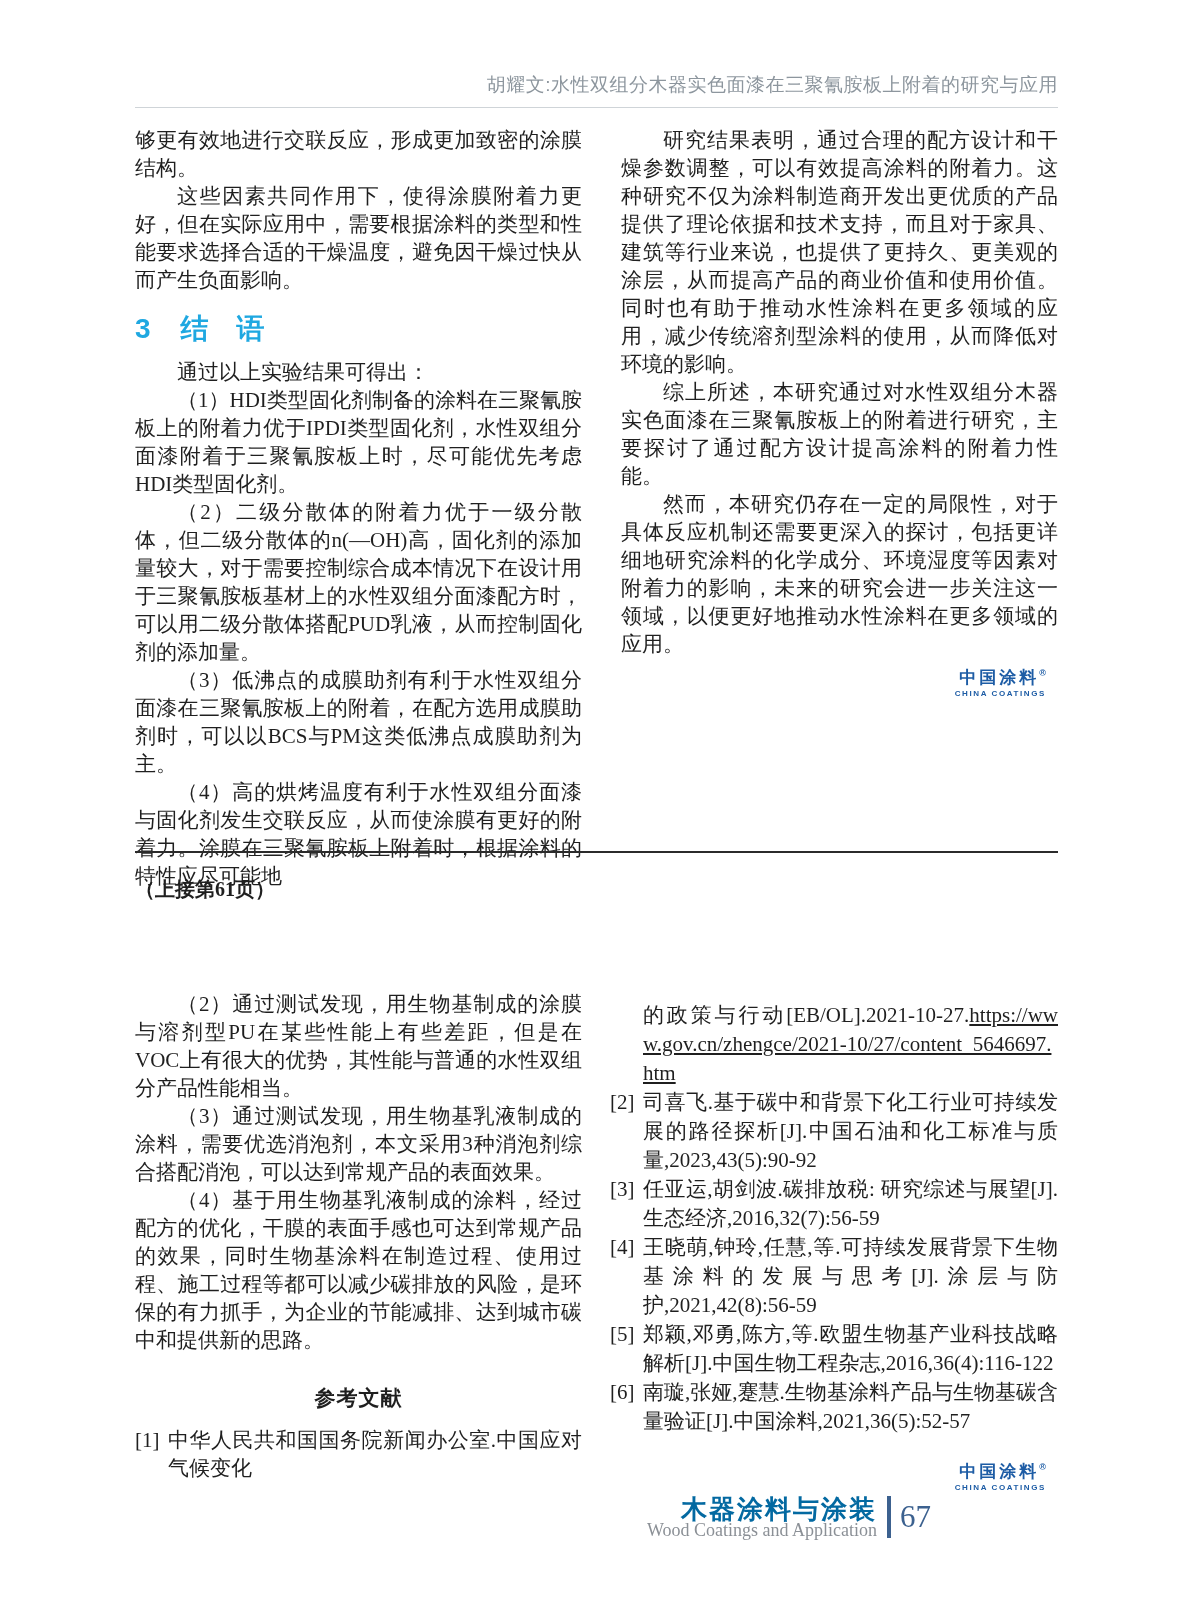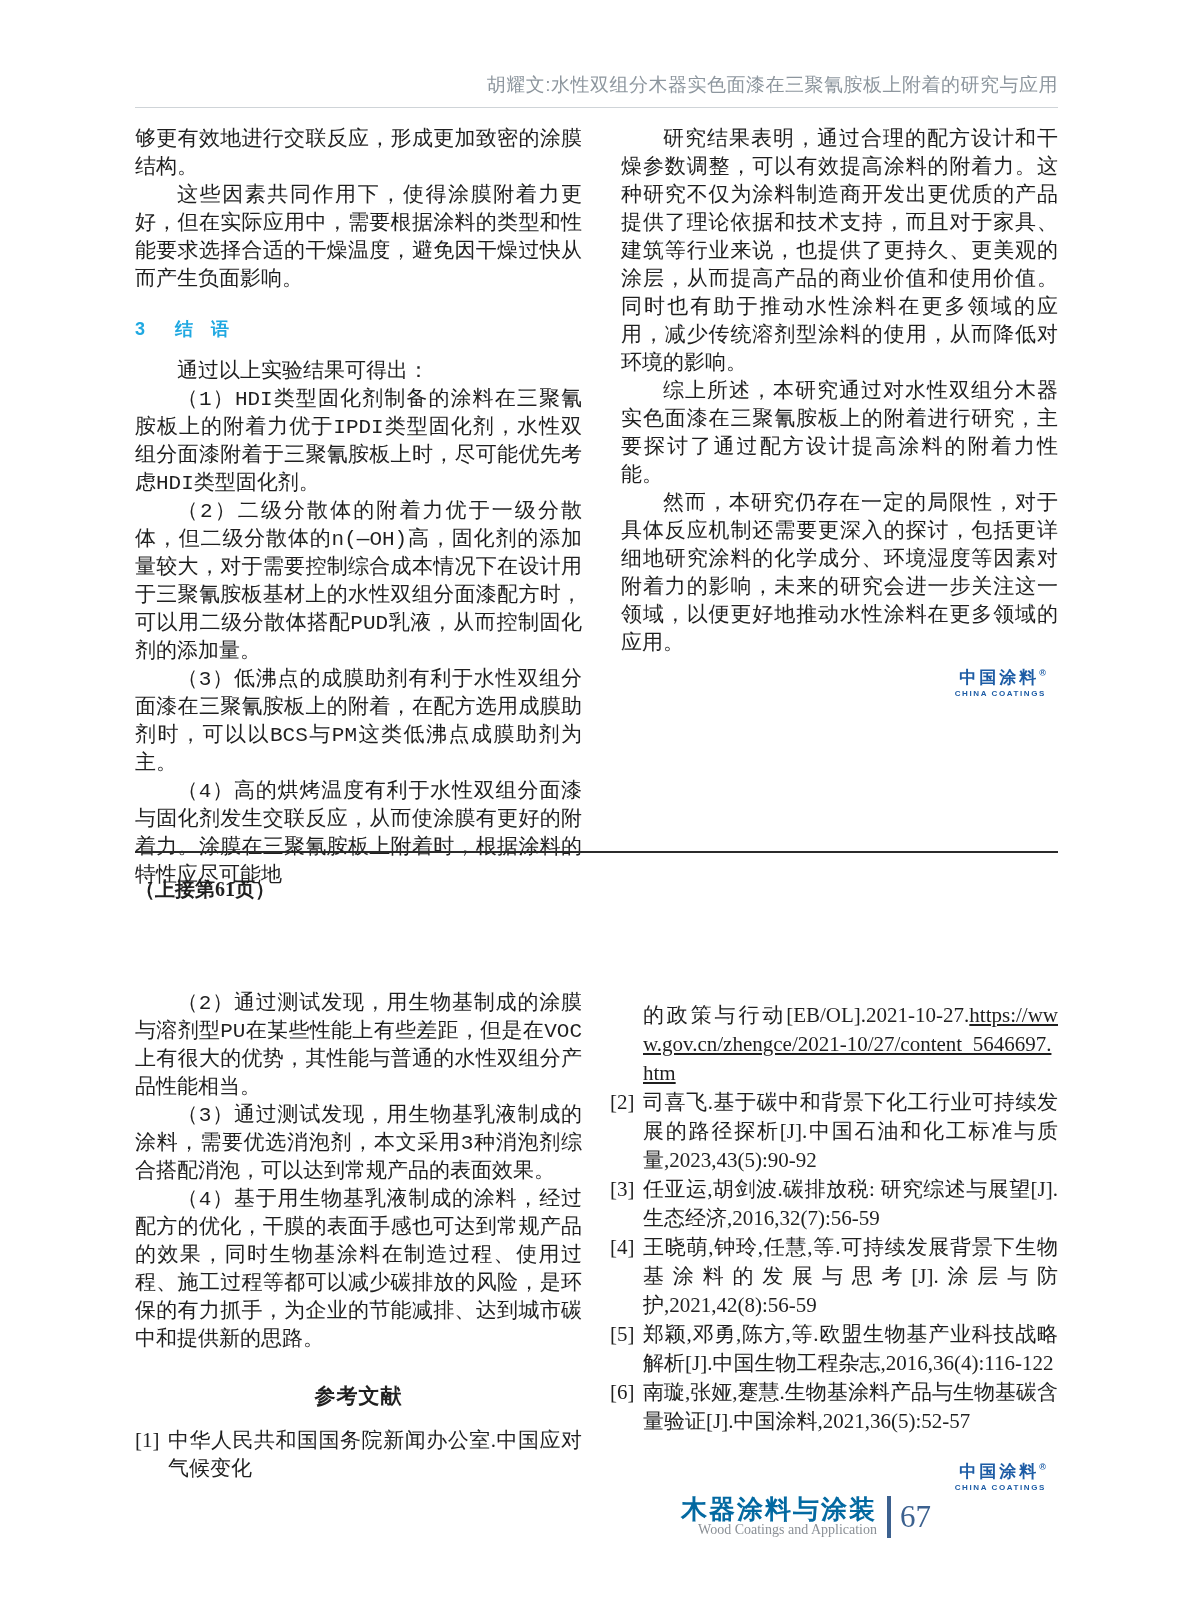--- a/index.html
+++ b/index.html
@@ -12,33 +12,33 @@
   .running-head {
     position:absolute; left:135px; top:72px; width:923px;
     text-align:right; font-size:19px; color:#8d969e;
     font-family:"Liberation Sans","DejaVu Sans",sans-serif;
     letter-spacing:0.5px; padding-bottom:9px;
     border-bottom:1px solid #cfd4d8;
   }
 
   
   .col { position:absolute; font-size:21px; line-height:28px; text-align:justify; }
-  .col p { margin:0; text-indent:2em;font-family:Liberation Mono, monospace; }
+  .col p { margin:0; text-indent:2em; }
   .col p.cont { text-indent:0; }
 
   .col-ul { left:135px; top:126px; width:447px; }
   .col-ur { left:621px; top:126px; width:437px; }
   .col-ll { left:135px; top:990px;  width:447px; }
   .col-lr { left:610px; top:1001px; width:448px; line-height:29px; }
 
   
   .section-heading {
     margin:18px 0 12px 0; text-indent:0; color:#1fa8e1;
     font-family:"Liberation Sans","DejaVu Sans",sans-serif;
-    font-weight:bold; font-size:18px; line-height:34px; text-align:left;
+    font-weight:bold; font-size:28px; line-height:34px; text-align:left;
   }
   .section-heading .num { margin-right:30px; }
 
   
   .logo-wrap { text-align:right; padding-right:12px; text-indent:0; }
   .logo-wrap.first { margin-top:10px; }
   .logo-wrap.second { margin-top:26px; }
   .logo {
     display:inline-block; text-align:right; color:#1d5ca5;
     font-family:"Liberation Sans","DejaVu Sans",sans-serif; line-height:1.15;
@@ -62,21 +62,21 @@
   .ref-cont { padding-left:33px; text-indent:0 !important; margin:0; }
   .url { text-decoration:underline; word-break:break-all; }
 
   
   .footer { position:absolute; top:1496px; right:132px; display:flex; align-items:center; }
   .f-titles { text-align:right; margin-right:10px; }
   .f-cn {
     font-family:"Liberation Sans","DejaVu Sans",sans-serif; font-weight:bold;
     font-size:26px; color:#0369a1; letter-spacing:2px; line-height:25px; white-space:nowrap;
   }
-  .f-en { font-size:14px; color:#8b9096; line-height:16px; white-space:nowrap; }
+  .f-en { font-size:18px; color:#8b9096; line-height:16px; white-space:nowrap; }
   .f-bar { width:4px; height:42px; background:#3c618f; margin-right:9px; }
   .f-num { font-size:31px; color:#3c618f; line-height:42px; }
 </style>
 </head>
 <body>
 
 <div class="page">
 
   <div class="running-head">
     <span>胡耀文:水性双组分木器实色面漆在三聚氰胺板上附着的研究与应用</span>

